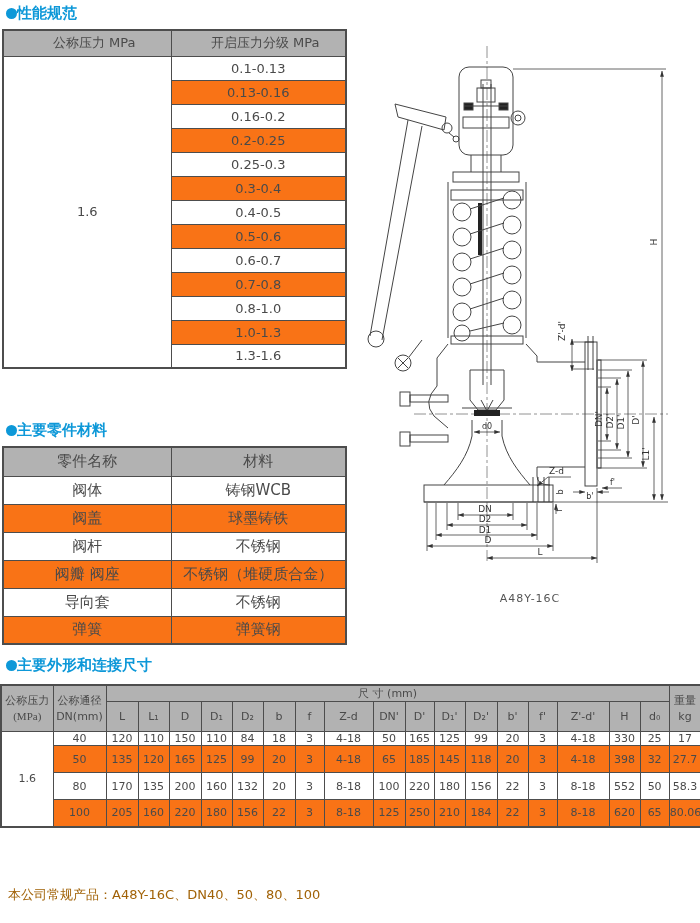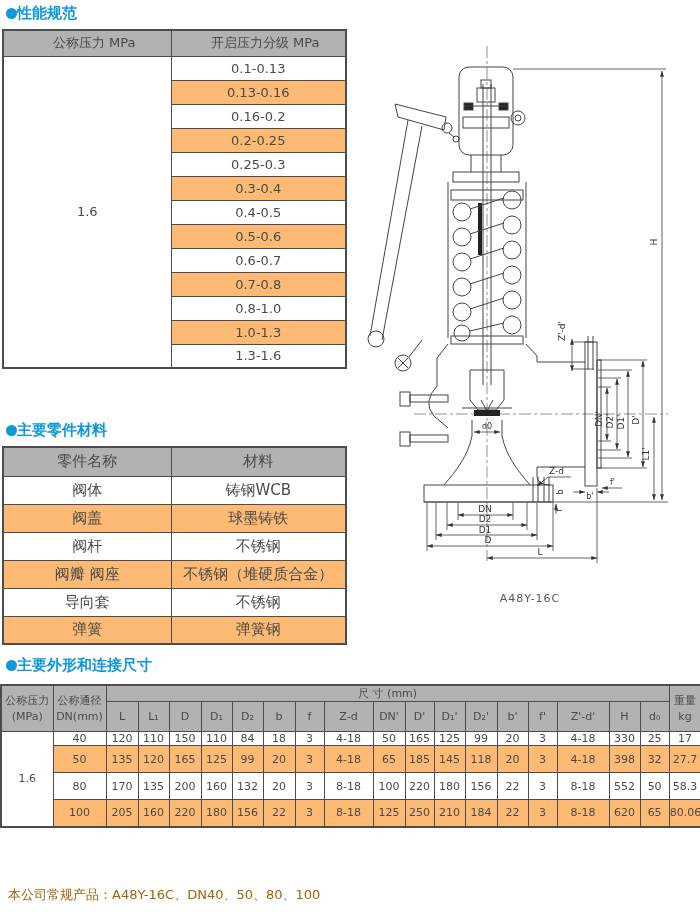--- a/index.html
+++ b/index.html
@@ -8,21 +8,21 @@
   .page { position:relative; width:700px; height:923px; overflow:hidden; background:#fff; }
 
   .sec-title { position:absolute; display:flex; align-items:center; 
                font-size:15px; font-weight:bold; color:#0d98d8; }
   .sec-title .dot { width:11px; height:11px; border-radius:50%; background:#0d98d8; flex:0 0 auto; }
 
   table { border-collapse:collapse; table-layout:fixed; background:#fff; }
   th, td { border:1px solid #4d4d4d; text-align:center; vertical-align:middle;
            font-weight:normal; color:#4a4a4a; overflow:hidden; }
   th { background:#b2b2b2; }
-  tr.g td { background:#fdba74; }
+  tr.g td { background:#f97316; }
   td.wh { background:#fff; }
 
   #perf-table { position:absolute; left:2px; top:29px; width:343px; border:2px solid #4d4d4d; font-size:13px; }
   #perf-table th { height:26px;padding-left:14px; }
   #perf-table td { height:24px; }
 
   #mat-table { position:absolute; left:2px; top:446px; width:343px; border:2px solid #4d4d4d; font-size:15px; }
   #mat-table th { height:29px; }
   #mat-table td { height:28px; }
 
@@ -344,21 +344,21 @@
         <col style="width:32px">
         <col style="width:31px">
         <col style="width:29px">
       <col style="width:52px">
         <col style="width:31px">
         <col style="width:29px">
         <col style="width:32px">
     </colgroup>
     <tbody>
         <tr>
-      <th rowspan="2" class="pre" style="height:28px;">公称压力
+      <th rowspan="2" class="pre" style="height:28px;font-family:Liberation Serif, serif;">公称压力
 (MPa)</th>
       <th rowspan="2" class="pre">公称通径
 DN(mm)</th>
       <th colspan="17">尺 寸 (mm)</th>
       <th rowspan="2" class="pre">重量
 kg</th>
     </tr>
     <tr>
       <th style="height:30px;">L</th>
       <th>L₁</th>

